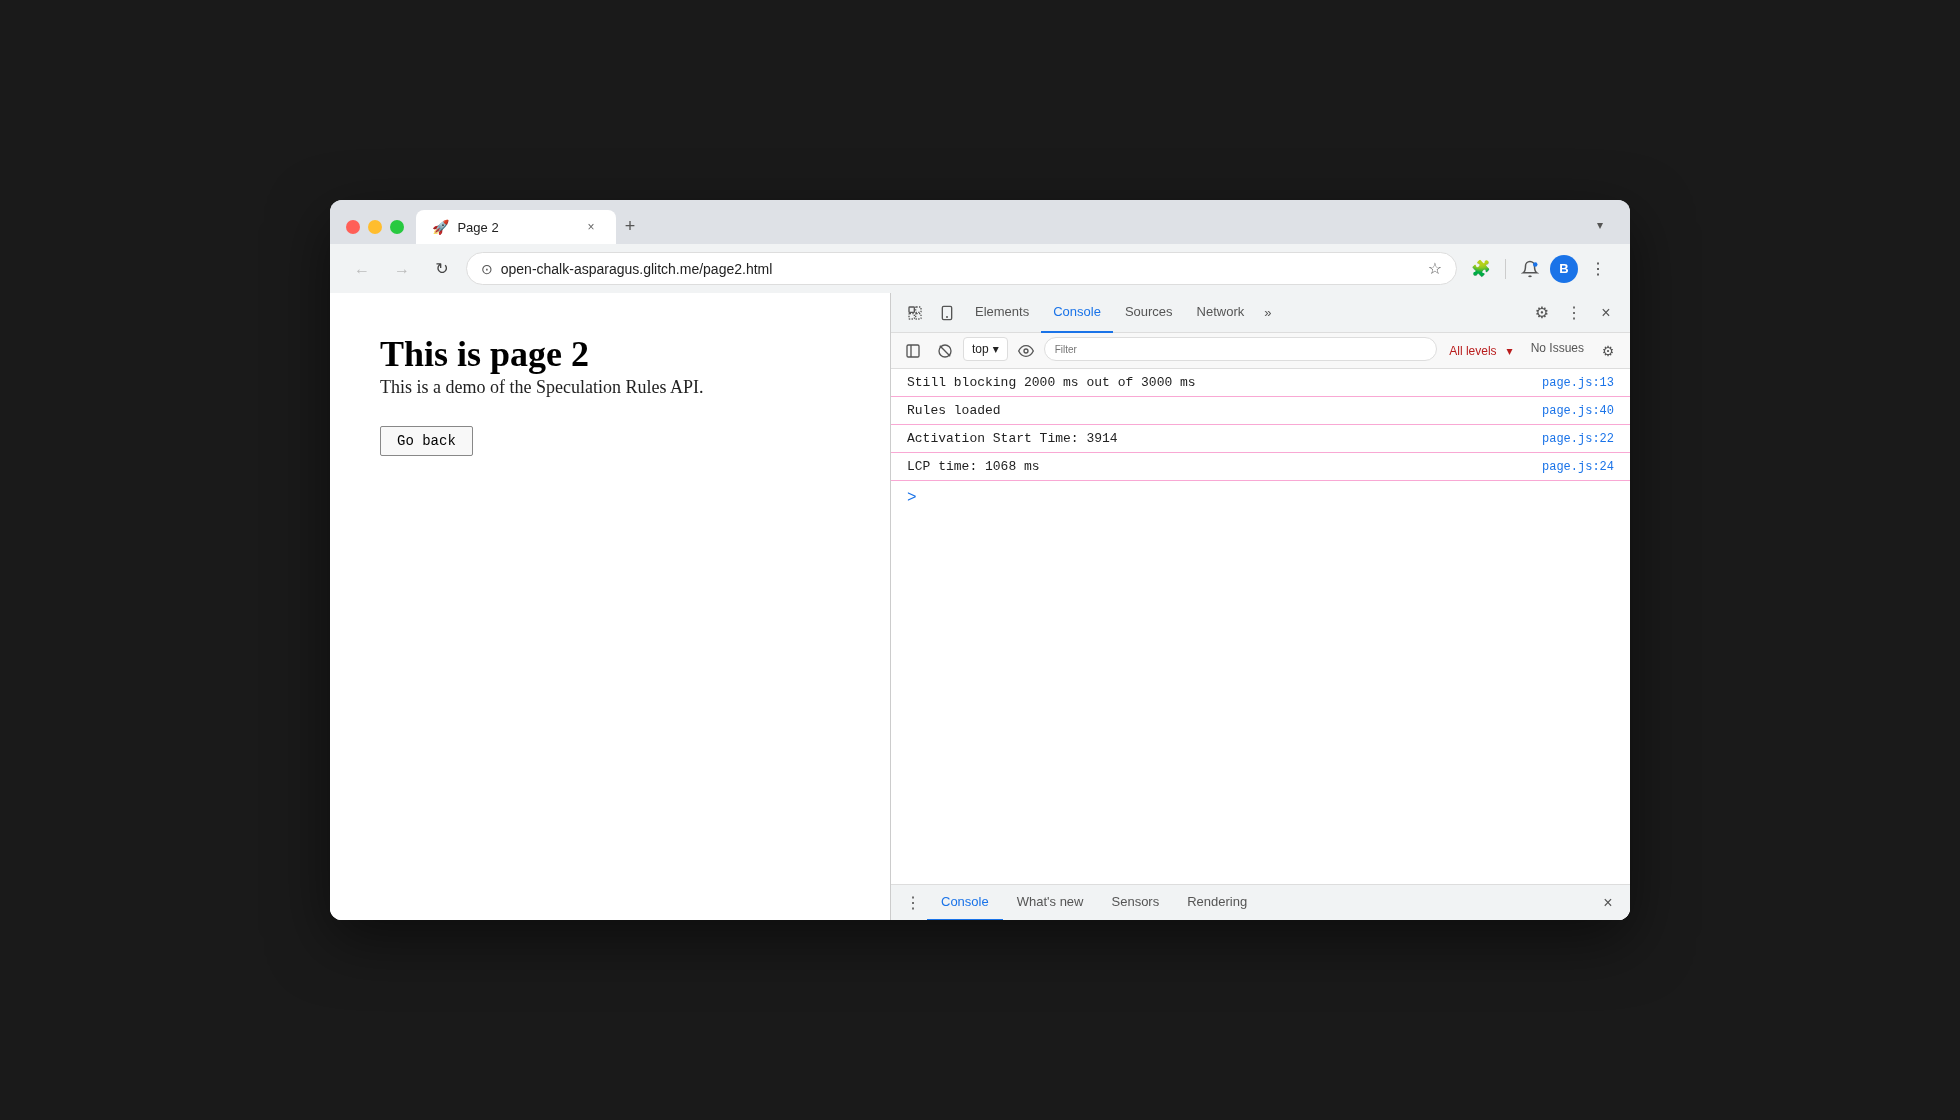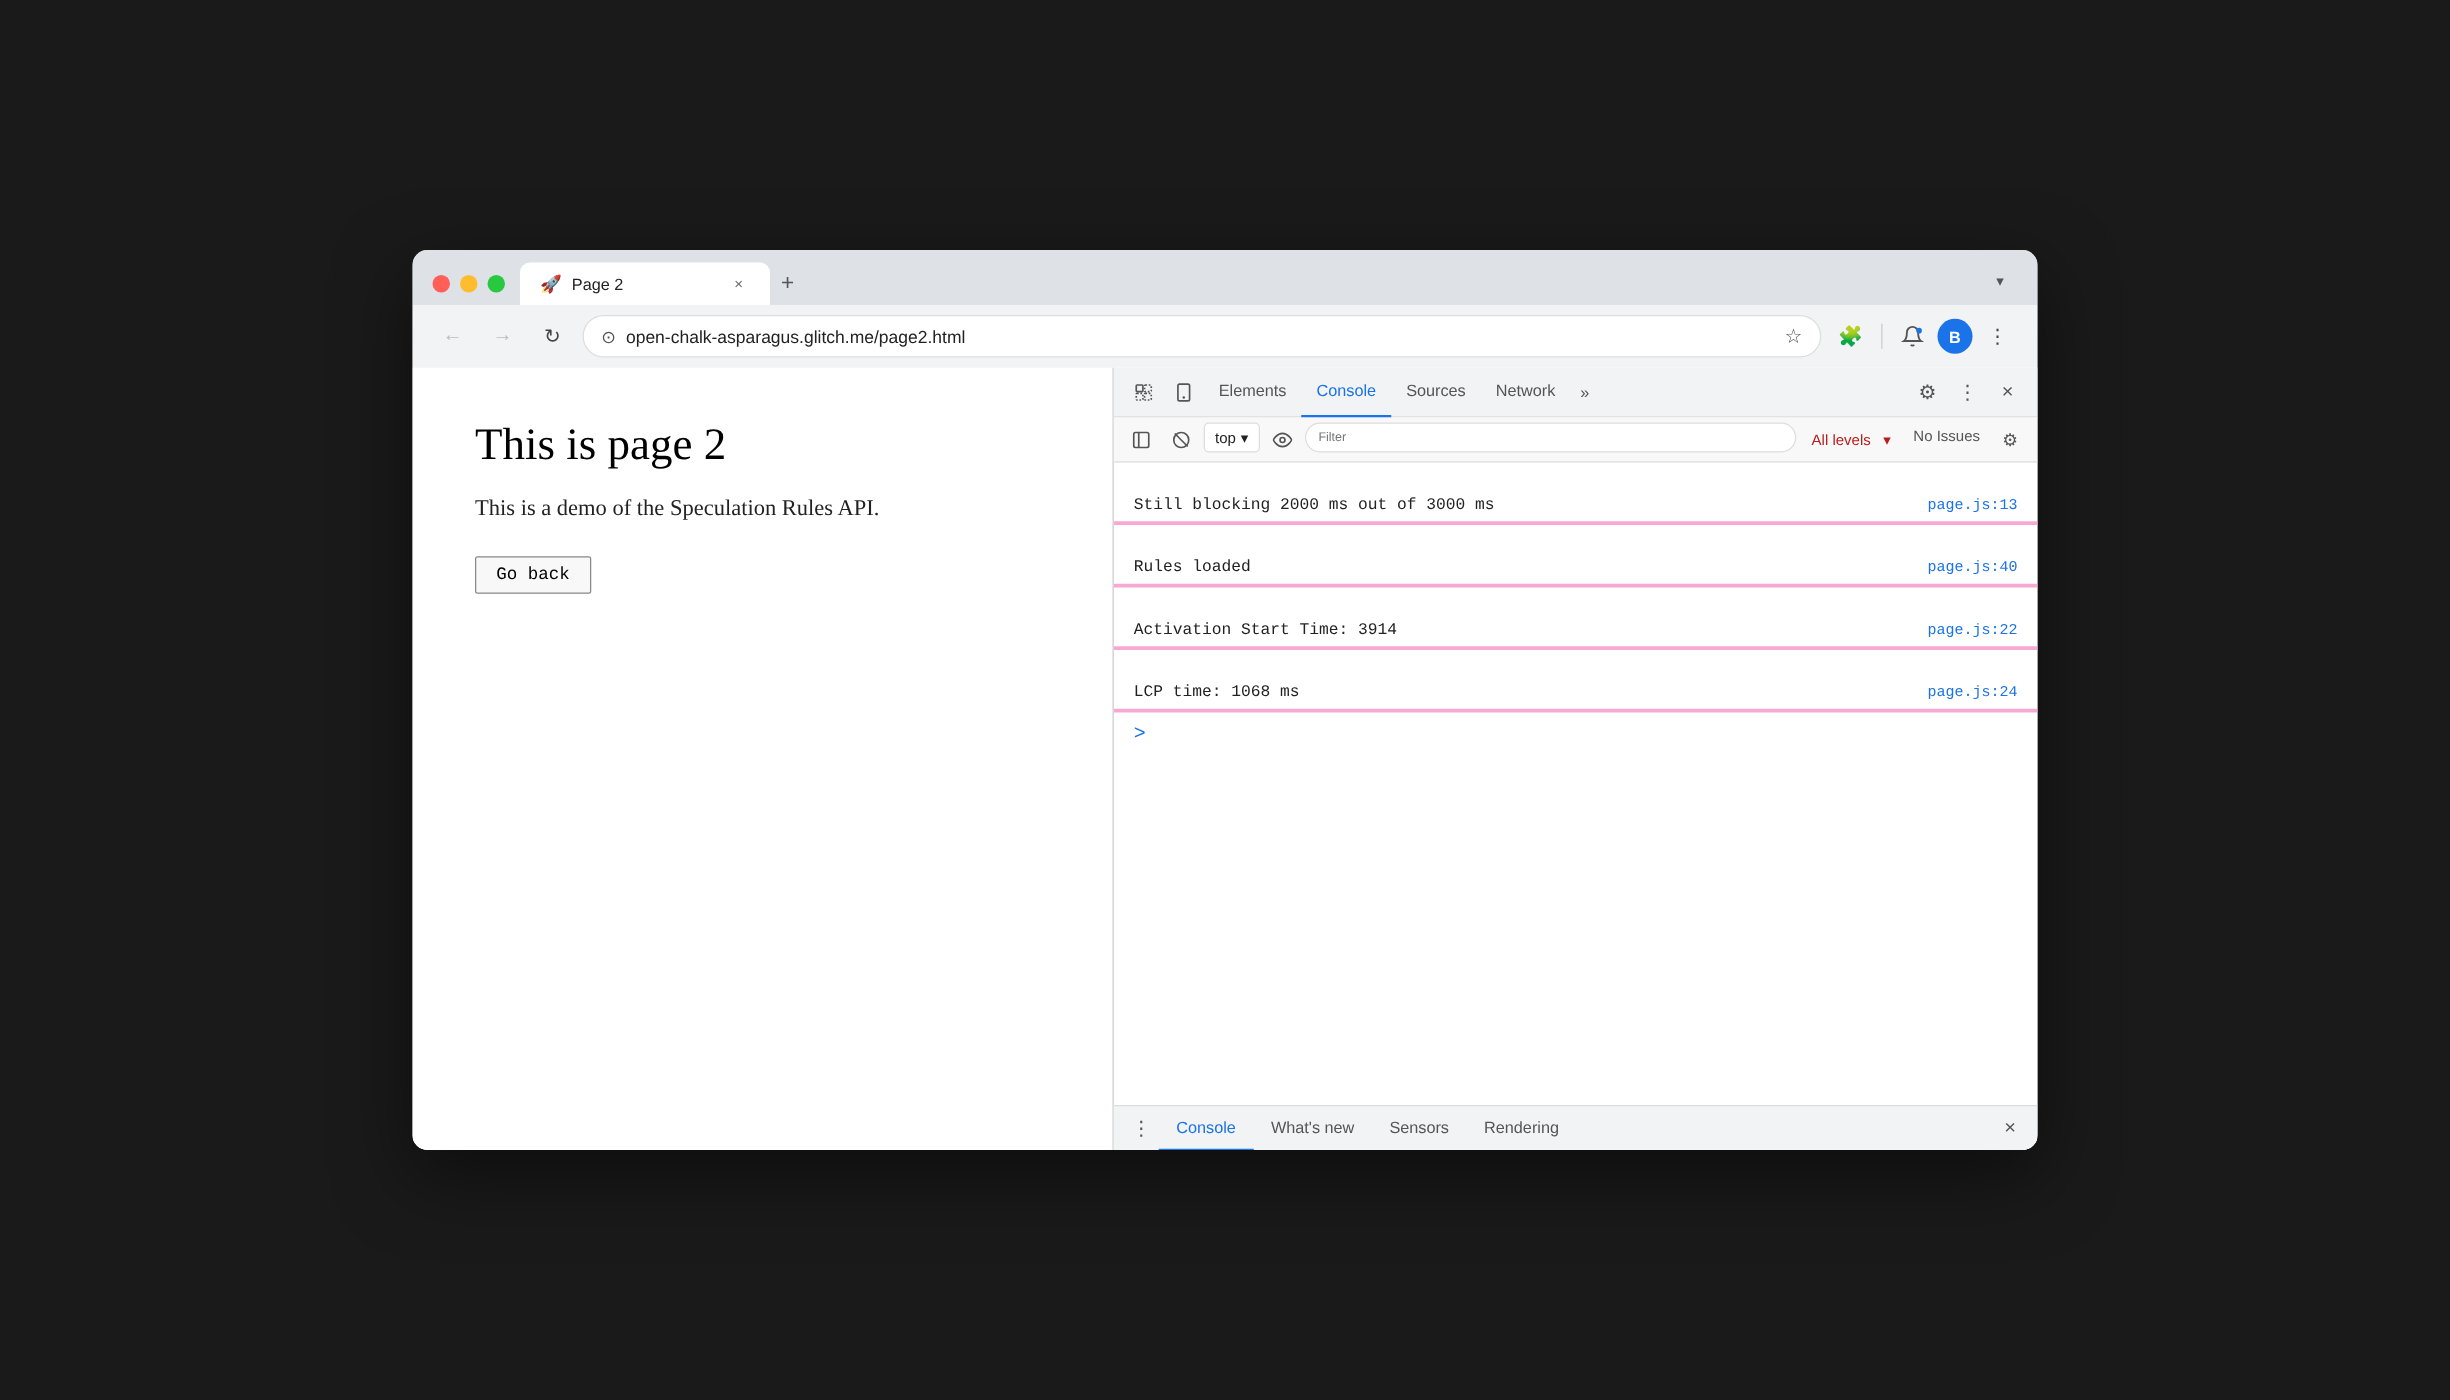--- a/index.html
+++ b/index.html
@@ -197,23 +197,23 @@
     
     .page-content {
       flex: 1;
       background: #fff;
       padding: 40px 50px;
       overflow-y: auto;
       font-family: serif;
     }
     .page-heading {
       font-size: 36px;
-      font-weight: 400;
+      font-weight: 700;
       color: #000;
-      margin-bottom: 20px;
+      margin-bottom: 2px;
       font-family: serif;
     }
     .page-desc {
       font-size: 18px;
       color: #222;
       margin-bottom: 28px;
       font-family: serif;
     }
     .go-back-btn {
       padding: 6px 16px;
@@ -358,22 +358,21 @@
       flex: 1;
       overflow-y: auto;
       font-family: 'Courier New', Courier, monospace;
       font-size: 13px;
     }
     .console-msg {
       display: flex;
       align-items: baseline;
       justify-content: space-between;
       padding: 6px 16px;
-      border-bottom: 3px solid #f9a8d4;
-      margin-top: 20px;
+      border-bottom: 1px solid #f9a8d4;
     }
     .msg-text { color: #222; flex: 1; }
     .msg-link { color: #1a73e8; font-size: 12px; cursor: pointer; white-space: nowrap; }
     .console-prompt {
       padding: 8px 16px;
       display: flex;
       align-items: center;
       gap: 4px;
       color: #1a73e8;
       font-size: 16px;

